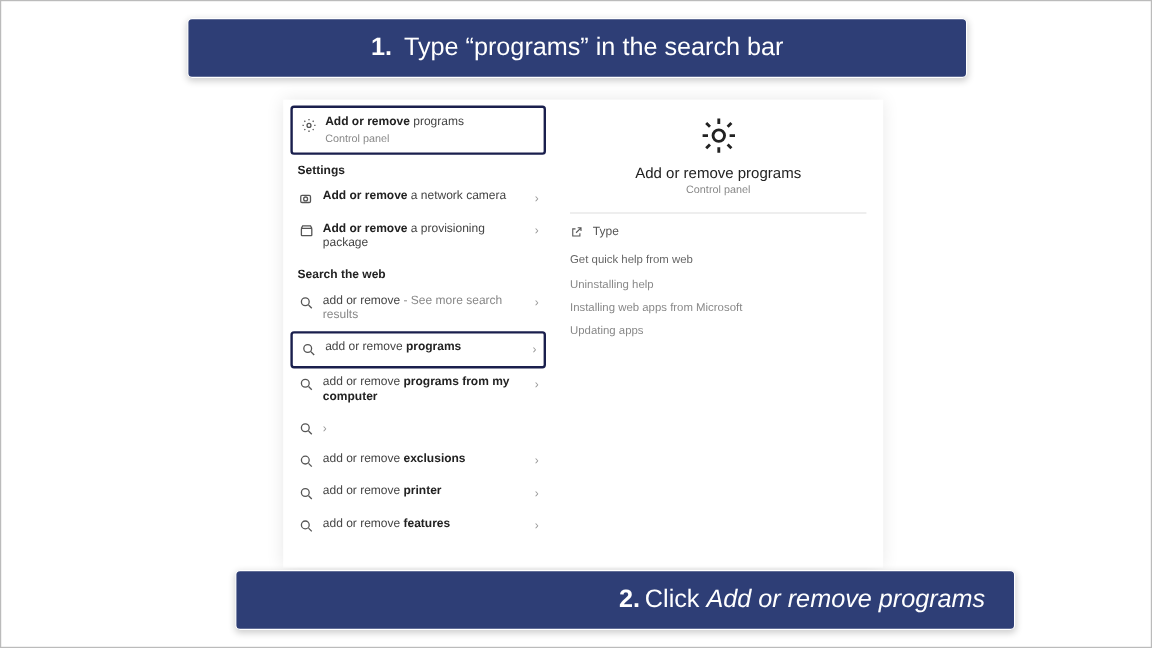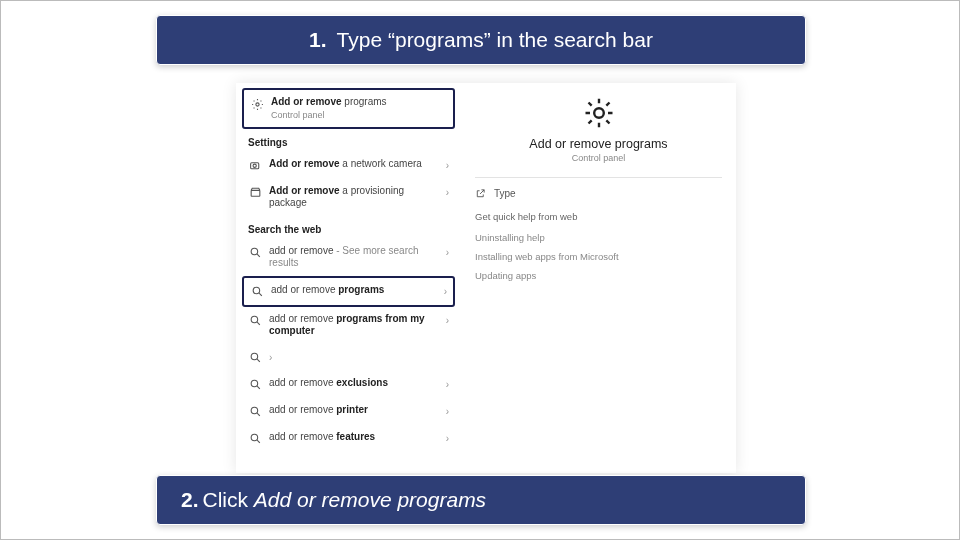--- a/index.html
+++ b/index.html
@@ -17,21 +17,21 @@
   background: #2e3e76;
   color: #fff;
   font-size: 21px;
   padding: 12px 24px;
   border: 1px solid #fff;
   border-radius: 4px;
   box-shadow: 0 2px 6px rgba(0,0,0,.2);
   white-space: nowrap;
 }
 .banner-top { top: 14px; text-align: center; }
-.banner-bottom { bottom: 14px; text-align: left; }
+.banner-bottom { bottom: 14px; text-align: right; margin-left: 40px; }
 .banner .num { font-weight: 600; margin-right: 10px; }
 .banner em { font-style: italic; }
 
 .window {
   position: absolute;
   left: 235px; top: 82px;
   width: 500px; height: 390px;
   background: #fff;
   box-shadow: 0 0 14px rgba(0,0,0,.10);
   display: flex;

